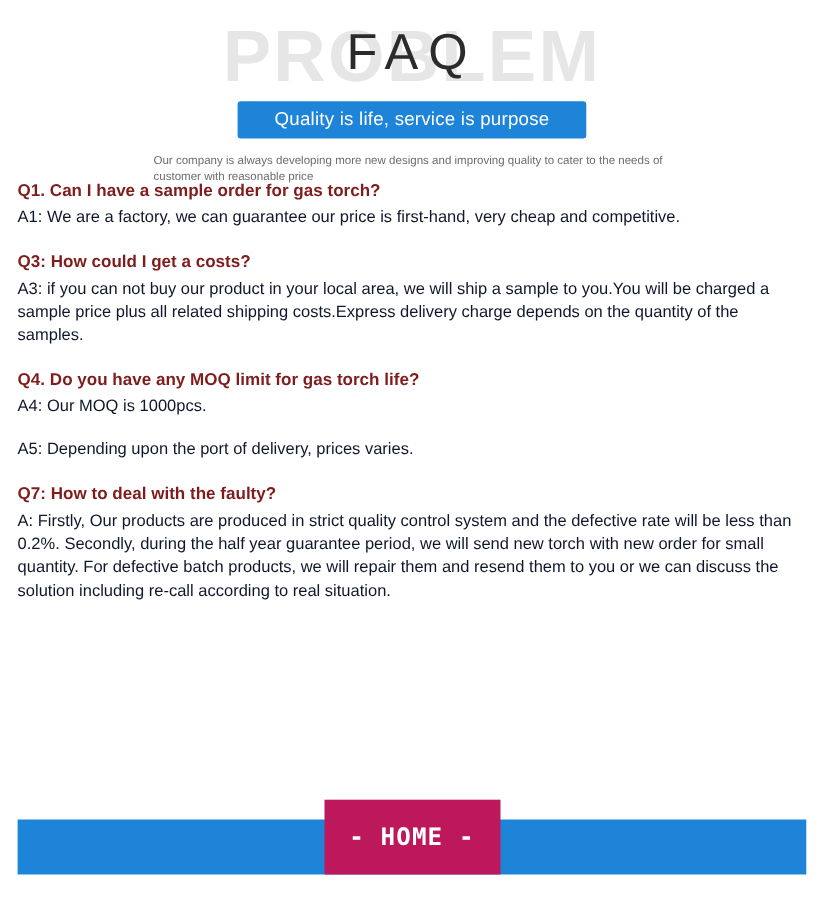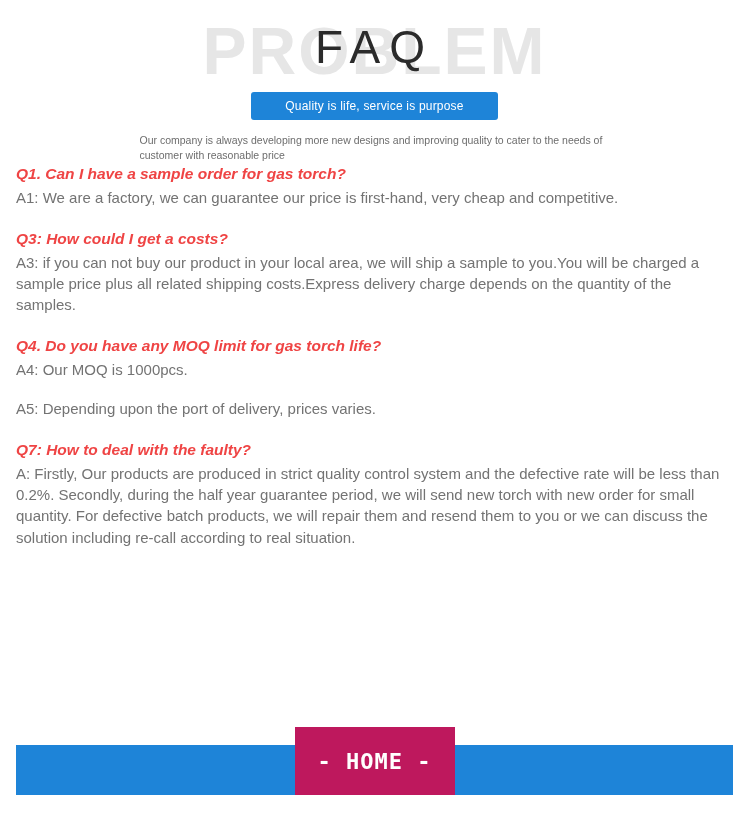--- a/index.html
+++ b/index.html
@@ -51,21 +51,21 @@
   .badge-wrap {
     position: relative;
     text-align: center;
     margin-top: 22px;
     z-index: 3;
   }
   .badge {
     display: inline-block;
     background: #1e84d8;
     color: #ffffff;
-    font-size: 12px;
+    font-size: 17px;
     padding: 7px 34px;
     border-radius: 3px;
     letter-spacing: 0.2px;
   }
   .subtitle {
     position: relative;
     z-index: 3;
     margin: 13px auto 0 auto;
     width: 470px;
     text-align: left;
@@ -75,29 +75,28 @@
   }
 
   
   .faq-list {
     padding: 12px 16px 0 16px;
   }
   .faq-item {
     margin-bottom: 18px;
   }
   .faq-q {
-    color: #ef4444;
+    color: #7f1d1d;
     font-size: 15.5px;
     font-weight: bold;
     line-height: 1.5;
     margin: 0 0 2px 0;
-    font-style: italic;
   }
   .faq-a {
-    color: #737373;
+    color: #0f172a;
     font-size: 15px;
     line-height: 1.42;
     margin: 0;
   }
 
   
   .footer {
     position: absolute;
     left: 0;
     bottom: 0;

